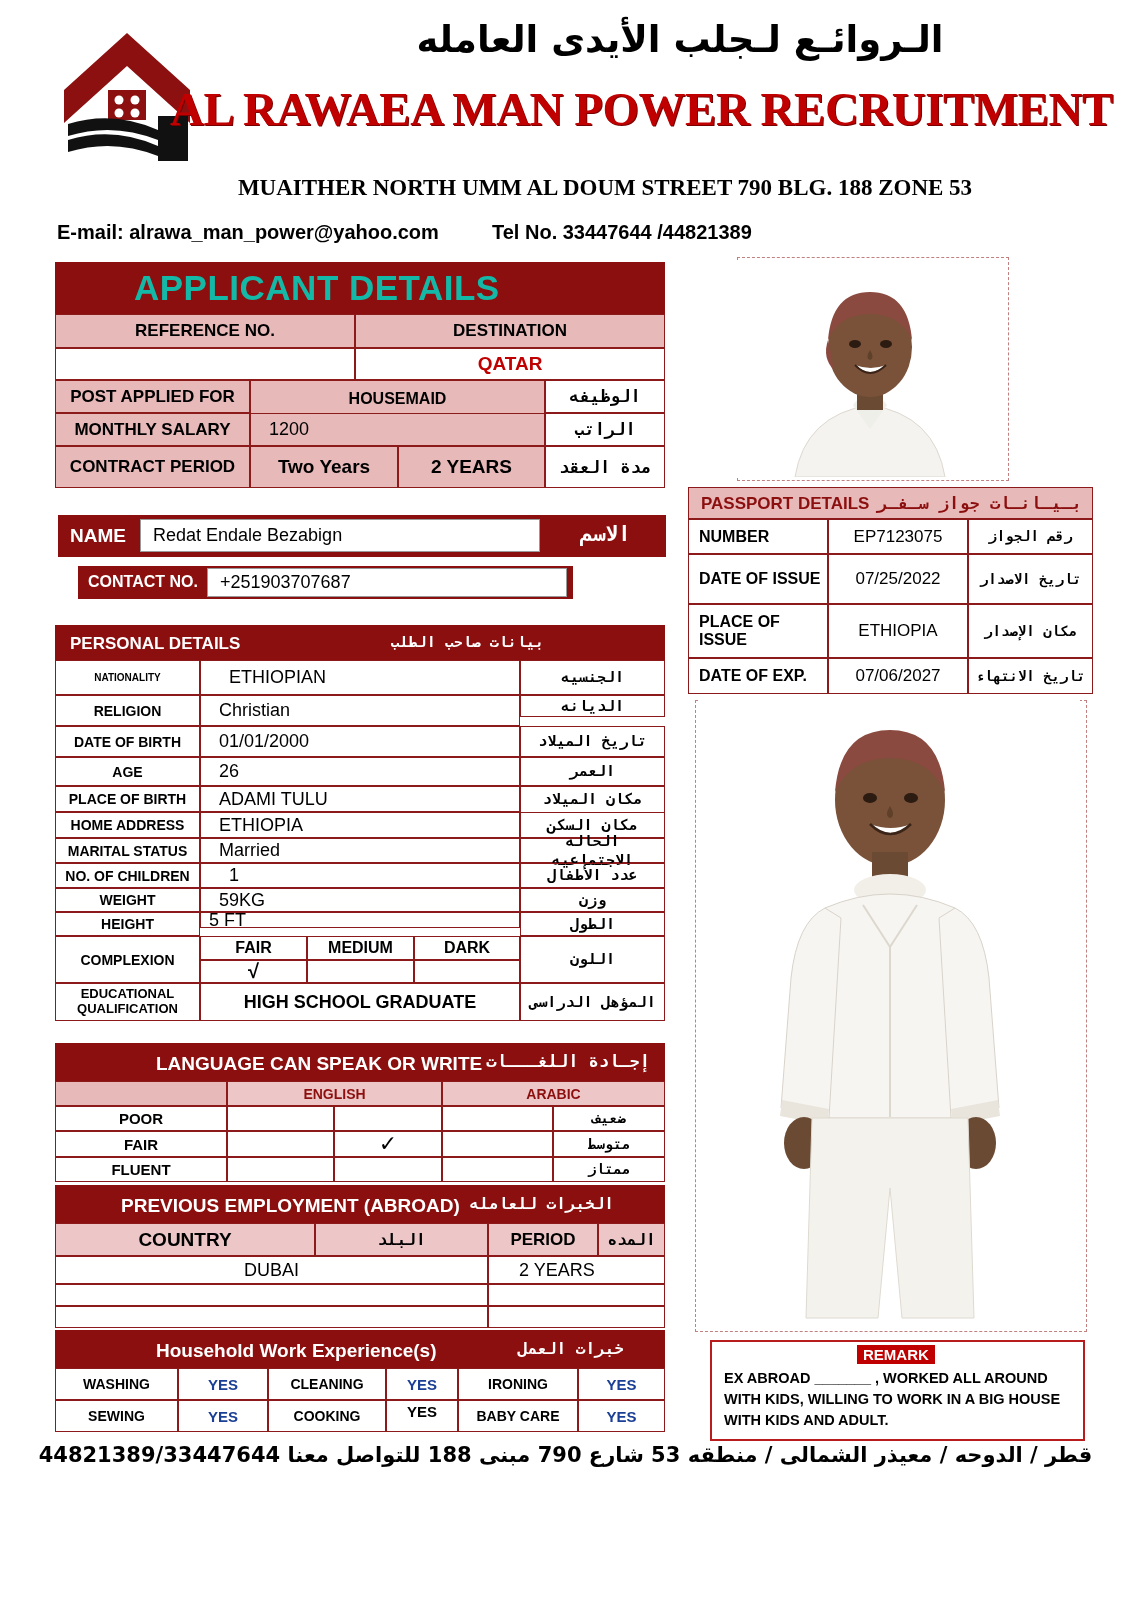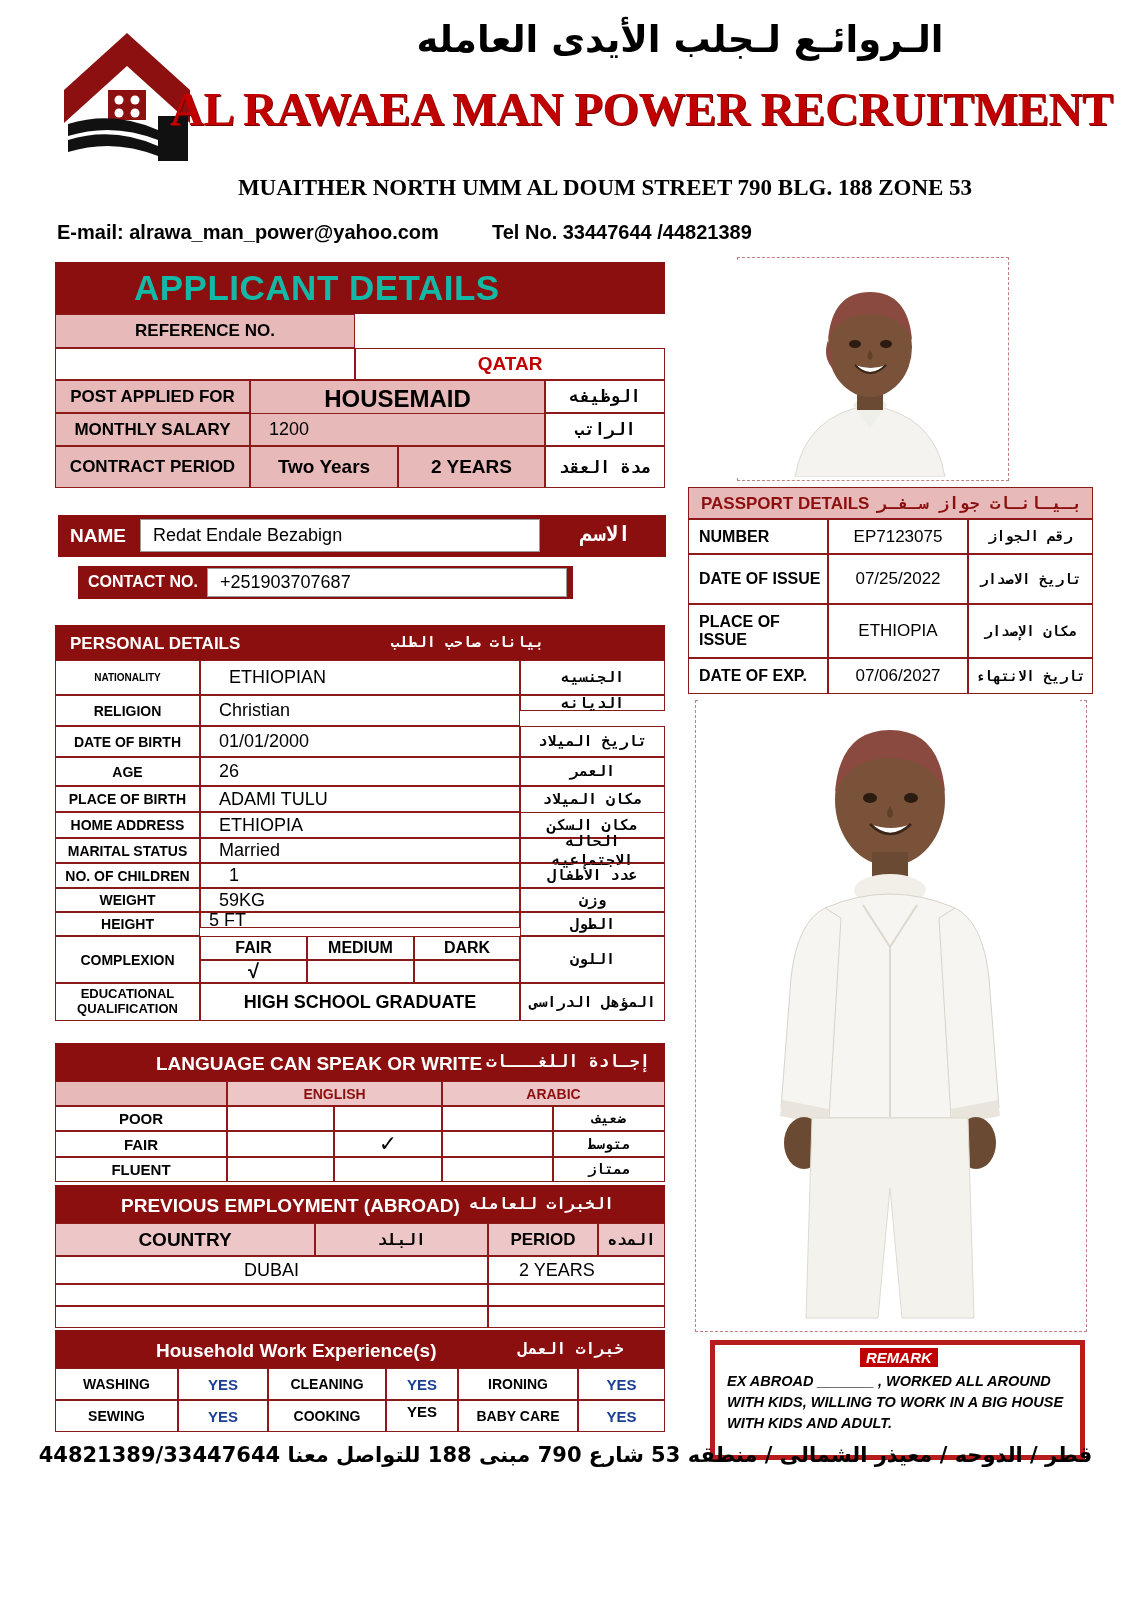--- a/index.html
+++ b/index.html
@@ -90,25 +90,26 @@
   <div class="address-line">MUAITHER NORTH UMM AL DOUM STREET 790 BLG. 188 ZONE 53</div>
   <div class="email-line">
     <span>E-mail:</span>
     <span>alrawa_man_power@yahoo.com</span>
   </div>
   <div class="tel-line">Tel No. 33447644 /44821389</div>
 
   <div class="box" id="applicant-banner">APPLICANT DETAILS</div>
 
   <div class="box pink cellc b" style="left:55px;top:314px;width:300px;height:34px;font-size:17px;">REFERENCE NO.</div>
+  <div class="box pink cellc b" style="left:355px;top:314px;width:310px;height:34px;font-size:17px;">DESTINATION</div>
   <div class="box cellc" style="left:55px;top:348px;width:300px;height:32px;font-size:17px;"></div>
   <div class="box cellc b" style="left:355px;top:348px;width:310px;height:32px;font-size:19px;color:#c00000;">QATAR</div>
 
   <div class="box pink cellc b" style="left:55px;top:380px;width:195px;height:33px;font-size:17px;">POST APPLIED FOR</div>
-  <div class="box pink cellc b" style="left:250px;top:380px;width:295px;height:38px;font-size:24px;">HOUSEMAID</div>
+  <div class="box pink cellc b" style="left:250px;top:380px;width:295px;height:38px;font-size:16px;">HOUSEMAID</div>
   <div class="box cellc arabic b" style="left:545px;top:380px;width:120px;height:33px;font-size:17px;">الوظيفه</div>
 
   <div class="box pink cellc b" style="left:55px;top:413px;width:195px;height:33px;font-size:17px;">MONTHLY SALARY</div>
   <div class="box pink celll" style="left:250px;top:413px;width:295px;height:33px;font-size:18px;padding-left:18px;">1200</div>
   <div class="box cellc arabic b" style="left:545px;top:413px;width:120px;height:33px;font-size:17px;">الراتب</div>
 
   <div class="box pink cellc b" style="left:55px;top:446px;width:195px;height:42px;font-size:17px;">CONTRACT PERIOD</div>
   <div class="box pink cellc b" style="left:250px;top:446px;width:148px;height:42px;font-size:19px;">Two Years</div>
   <div class="box pink cellc b" style="left:398px;top:446px;width:147px;height:42px;font-size:19px;">2 YEARS</div>
   <div class="box cellc arabic b" style="left:545px;top:446px;width:120px;height:42px;font-size:17px;">مدة العقد</div>
@@ -147,21 +148,21 @@
     <span style="position:absolute;left:14px;top:8px;font-size:17px;font-weight:bold;">PERSONAL DETAILS</span>
     <span class="arabic" style="position:absolute;right:120px;top:7px;font-size:15px;font-weight:bold;">بيانات صاحب الطلب</span>
   </div>
 
   <div class="box cellc b" style="left:55px;top:660px;width:145px;height:35px;font-size:10px;">NATIONALITY</div>
   <div class="box celll" style="left:200px;top:660px;width:320px;height:35px;font-size:18px;padding-left:28px;">ETHIOPIAN</div>
   <div class="box cellc arabic b" style="left:520px;top:660px;width:145px;height:35px;font-size:15px;">الجنسيه</div>
 
   <div class="box cellc b" style="left:55px;top:695px;width:145px;height:31px;font-size:14px;">RELIGION</div>
   <div class="box celll" style="left:200px;top:695px;width:320px;height:31px;font-size:18px;padding-left:18px;">Christian</div>
-  <div class="box cellc arabic b" style="left:520px;top:695px;width:145px;height:16px;font-size:15px;">الديانه</div>
+  <div class="box cellc arabic b" style="left:520px;top:695px;width:145px;height:22px;font-size:15px;">الديانه</div>
 
   <div class="box cellc b" style="left:55px;top:726px;width:145px;height:31px;font-size:14px;">DATE OF BIRTH</div>
   <div class="box celll" style="left:200px;top:726px;width:320px;height:31px;font-size:18px;padding-left:18px;">01/01/2000</div>
   <div class="box cellc arabic b" style="left:520px;top:726px;width:145px;height:31px;font-size:15px;">تاريخ الميلاد</div>
 
   <div class="box cellc b" style="left:55px;top:757px;width:145px;height:29px;font-size:14px;">AGE</div>
   <div class="box celll" style="left:200px;top:757px;width:320px;height:29px;font-size:18px;padding-left:18px;">26</div>
   <div class="box cellc arabic b" style="left:520px;top:757px;width:145px;height:29px;font-size:15px;">العمر</div>
 
   <div class="box cellc b" style="left:55px;top:786px;width:145px;height:26px;font-size:14px;">PLACE OF BIRTH</div>
@@ -255,21 +256,21 @@
   <div class="box cellc b" style="left:458px;top:1368px;width:120px;height:32px;font-size:14px;">IRONING</div>
   <div class="box cellc b" style="left:578px;top:1368px;width:87px;height:32px;font-size:15px;color:#1b3f94;">YES</div>
 
   <div class="box cellc b" style="left:55px;top:1400px;width:123px;height:32px;font-size:14px;">SEWING</div>
   <div class="box cellc b" style="left:178px;top:1400px;width:90px;height:32px;font-size:15px;color:#1b3f94;">YES</div>
   <div class="box cellc b" style="left:268px;top:1400px;width:118px;height:32px;font-size:14px;">COOKING</div>
   <div class="box cellc b" style="left:386px;top:1400px;width:72px;height:32px;font-size:15px;align-items:flex-start;padding-top:2px;">YES</div>
   <div class="box cellc b" style="left:458px;top:1400px;width:120px;height:32px;font-size:14px;">BABY CARE</div>
   <div class="box cellc b" style="left:578px;top:1400px;width:87px;height:32px;font-size:15px;color:#1b3f94;">YES</div>
 
-  <div class="box" style="left:710px;top:1340px;width:375px;height:120px;border:5px solid #b91c1c;font-style:italic;">
+  <div class="box" style="left:710px;top:1340px;width:375px;height:101px;border:2px solid #b91c1c;">
     <div style="position:absolute;left:145px;top:3px;background:#c00000;color:#fff;font-size:15px;font-weight:bold;padding:1px 6px;">REMARK</div>
     <div style="position:absolute;left:12px;top:26px;width:355px;font-size:14.5px;font-weight:bold;line-height:1.45;">EX ABROAD _______ , WORKED ALL AROUND WITH KIDS, WILLING TO WORK IN A BIG HOUSE WITH KIDS AND ADULT.</div>
   </div>
 
   <div class="photoframe" style="left:737px;top:257px;width:270px;height:222px;"></div>
   <svg class="head-photo" viewBox="0 0 270 215">
     <rect width="270" height="215" fill="#ffffff"></rect>
 
     <path d="M60 215 q10 -62 75 -72 q65 10 75 72 z" fill="#f5f3ef" stroke="#ddd8d0"></path>
     <path d="M118 143 l17 24 l17 -24 l-6 -7 h-22 z" fill="#efefe9"></path>

